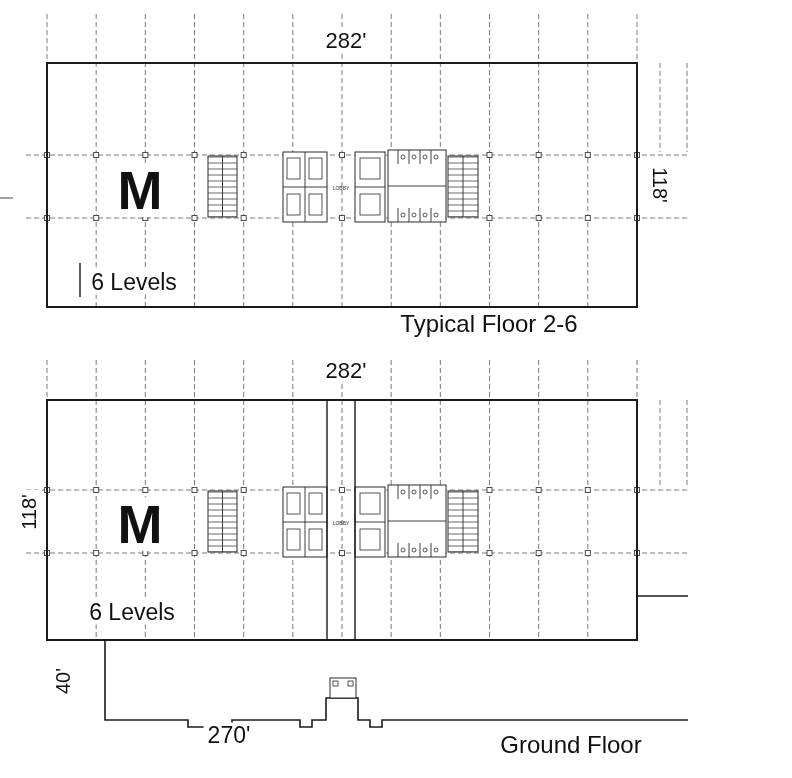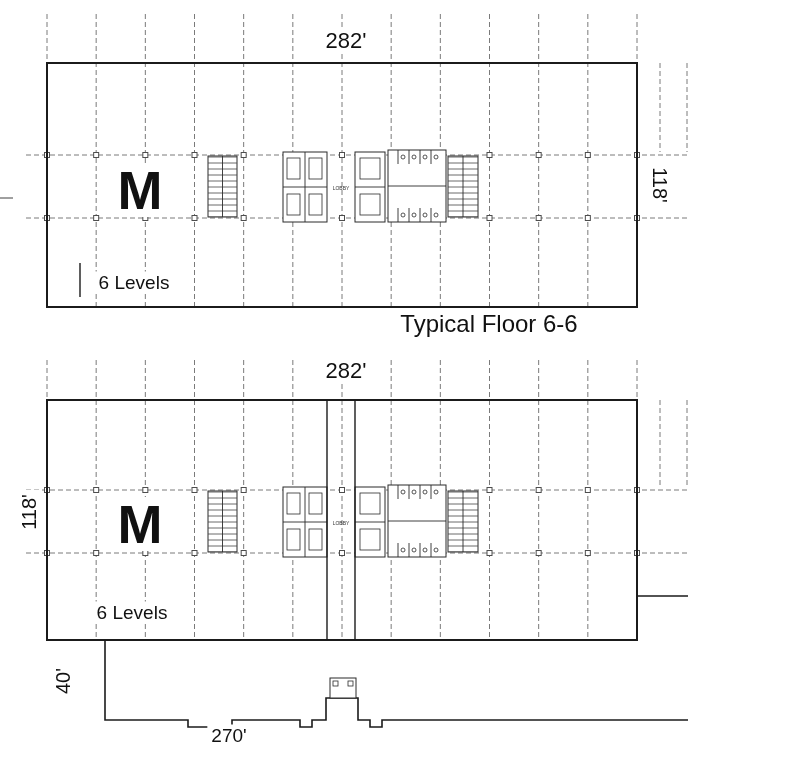--- a/index.html
+++ b/index.html
@@ -25,21 +25,21 @@
     line-height:1;
     background:var(--background);
     padding:1px 4px;
     transform:translate(-50%,-50%);
   }
   .lbl.rot-ccw{transform:translate(-50%,-50%) rotate(-90deg);}
   .lbl.rot-cw{transform:translate(-50%,-50%) rotate(90deg);}
   .dim{font-size:22px;}
   .dim-side{font-size:20px;}
   .zone{font-size:54px;font-weight:bold;padding:0 2px;}
-  .levels{font-size:19px;}
+  .levels{font-size:23px;}
   .caption{font-size:24px;}
   
   .grid-line{stroke:var(--grid);stroke-width:1;stroke-dasharray:5 3;fill:none;}
   .col-marker{fill:#ffffff;stroke:#4d4d4d;stroke-width:1;}
   .wall{stroke:var(--line);fill:none;}
   .wall.outer{stroke-width:2;}
   .wall.mid{stroke-width:1.4;}
   .wall.podium{stroke-width:1.6;}
   .core-fill{fill:#ffffff;stroke:#2b2b2b;stroke-width:1;}
   .core-line{stroke:#2b2b2b;stroke-width:0.9;fill:none;}
@@ -224,22 +224,23 @@
       <rect class="fixture" x="348" y="681" width="5" height="5"></rect>
     </g>
 
     <line class="wall mid" x1="80" y1="263" x2="80" y2="297"></line>
   </svg>
 
   <div class="lbl dim" style="left:346px;top:41px;">282'</div>
   <div class="lbl dim-side rot-cw" style="left:660px;top:185px;">118'</div>
   <div class="lbl zone" style="left:140px;top:190px;">M</div>
   <div class="lbl levels" style="left:134px;top:282px;">6 Levels</div>
-  <div class="lbl caption" style="left:489px;top:324px;">Typical Floor 6-6</div>
+  <div class="lbl caption" style="left:489px;top:324px;">Typical Floor 2-6</div>
 
   <div class="lbl dim" style="left:346px;top:371px;">282'</div>
   <div class="lbl dim-side rot-ccw" style="left:29px;top:512px;">118'</div>
   <div class="lbl zone" style="left:140px;top:524px;">M</div>
   <div class="lbl levels" style="left:132px;top:612px;">6 Levels</div>
   <div class="lbl dim-side rot-ccw" style="left:63px;top:681px;">40'</div>
   <div class="lbl levels" style="left:229px;top:735px;">270'</div>
+  <div class="lbl caption" style="left:571px;top:745px;">Ground Floor</div>
 
 </div>
 
 </body></html>

